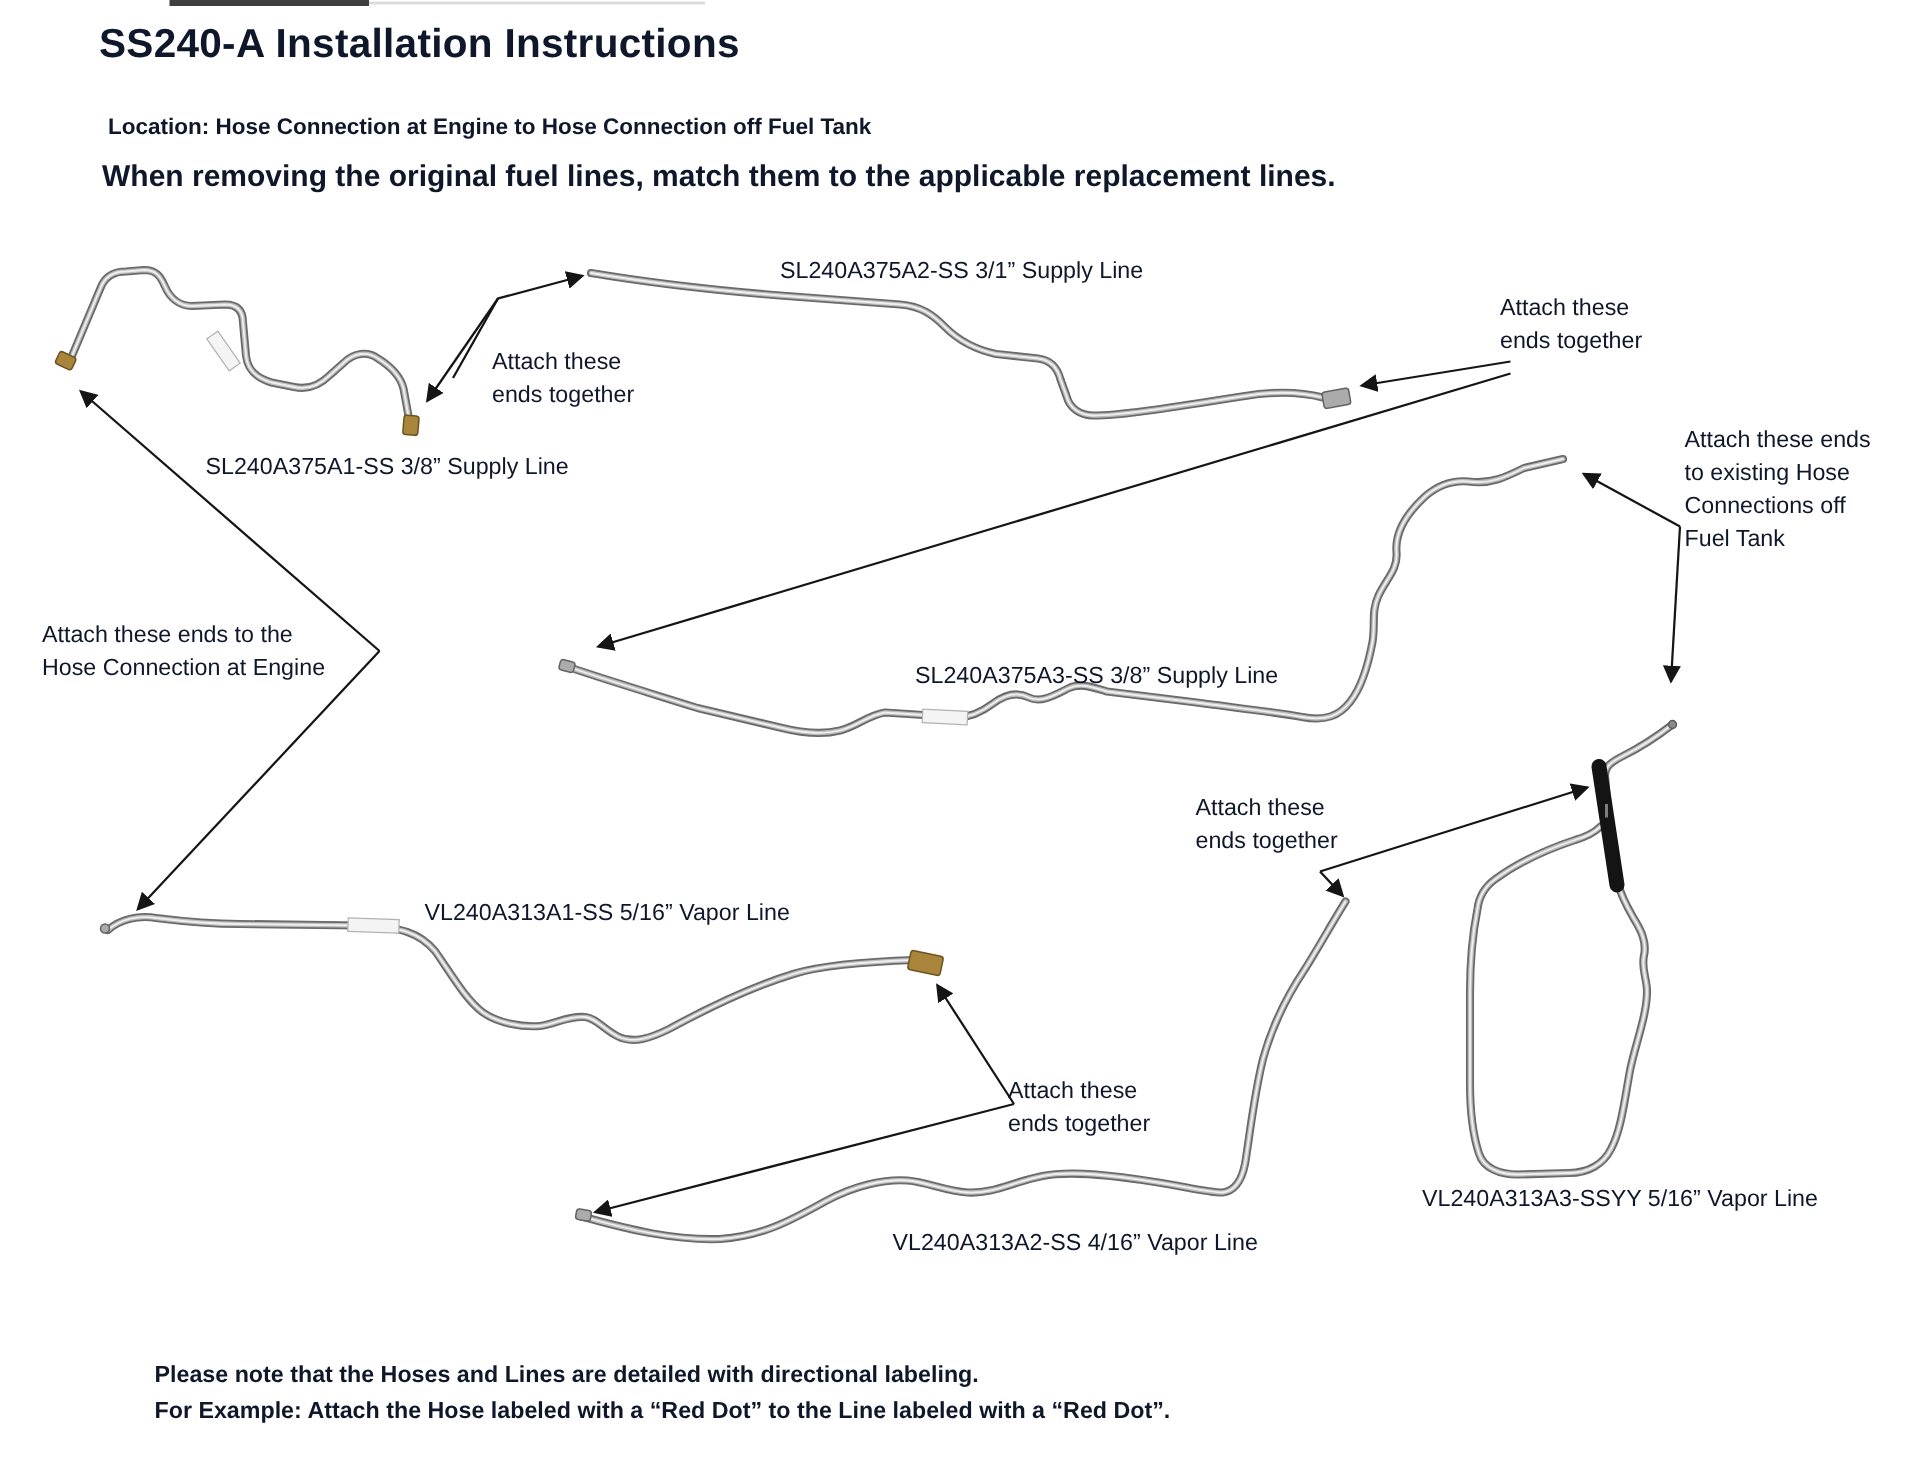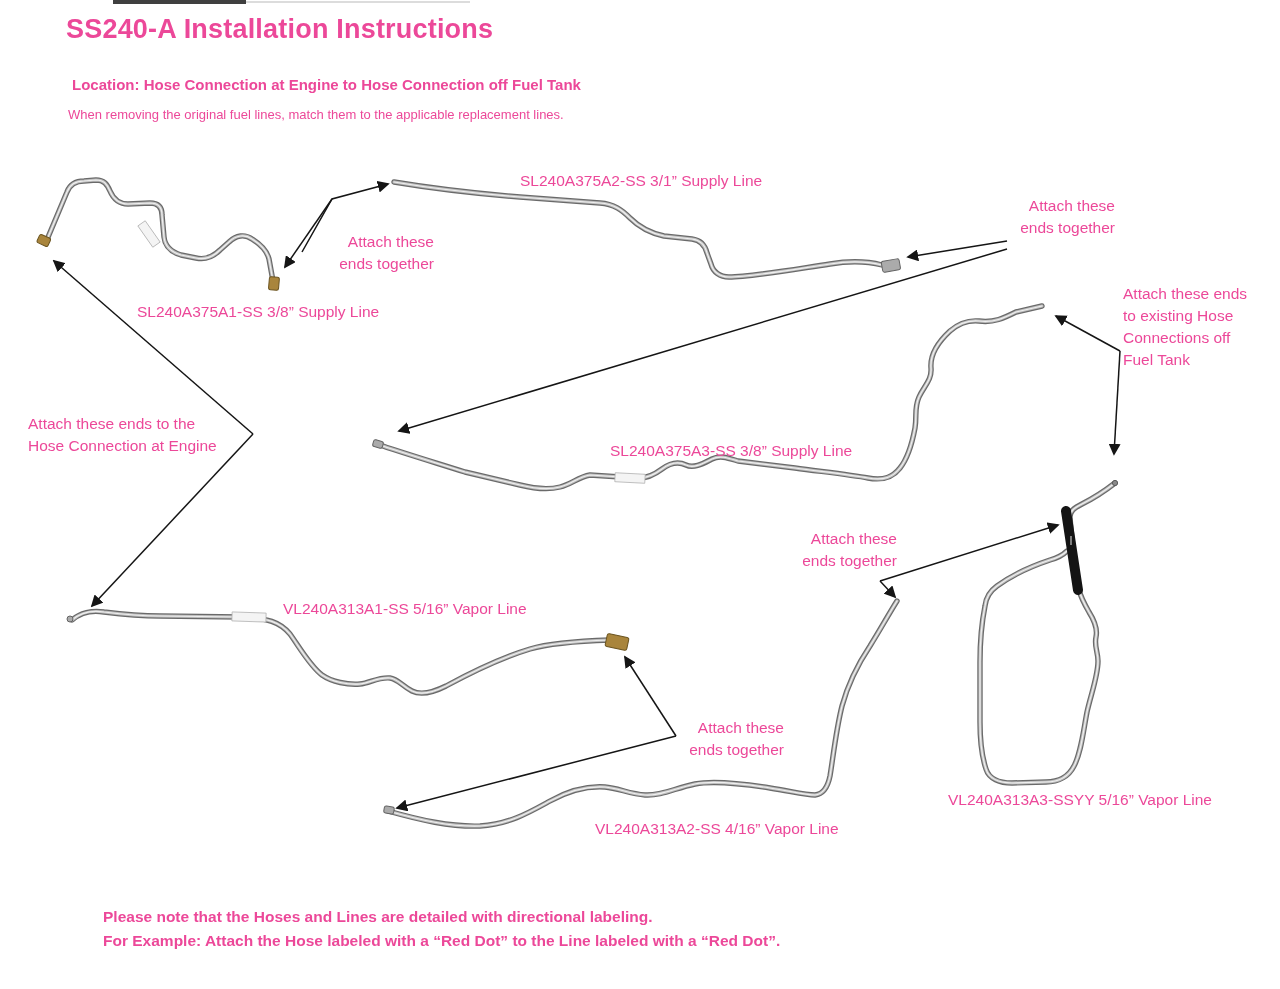--- a/index.html
+++ b/index.html
@@ -2,21 +2,21 @@
 <html><head>
 <meta charset="utf-8">
 <style>
   html, body { margin: 0; padding: 0; background: #ffffff; }
   .page {
     position: relative;
     width: 1280px;
     height: 989px;
     background: #ffffff;
     font-family: "Liberation Sans", sans-serif;
-    color: #ec4899;
+    color: #0f172a;
     overflow: hidden;
   }
   .abs { position: absolute; }
   .scan-bar {
     position: absolute;
     left: 113px; top: 0; width: 133px; height: 4px;
     background: #3f3f3f;
   }
   .scan-line {
     position: absolute;
@@ -26,29 +26,29 @@
   .title {
     left: 66px; top: 14px;
     font-size: 27px; font-weight: 700; letter-spacing: 0.2px;
   }
   .subtitle {
     left: 72px; top: 64px;
     font-size: 15px; font-weight: 700; margin-top: 12px;
   }
   .intro {
     left: 68px; top: 107px;
-    font-size: 13px; font-weight: 400;
+    font-size: 20px; font-weight: 700;
   }
   .part-label {
     font-size: 15.5px; font-weight: 400; white-space: nowrap;
   }
   .annot {
     font-size: 15.5px; line-height: 22px; white-space: pre-line;
   }
-  .annot.center { text-align: right; }
+  .annot.center { text-align: left; }
   .lbl-supply2 { left: 520px; top: 172px; }
   .lbl-supply1 { left: 137px; top: 303px; }
   .lbl-supply3 { left: 610px; top: 442px; }
   .lbl-vapor1  { left: 283px; top: 600px; }
   .lbl-vapor2  { left: 595px; top: 820px; }
   .lbl-vapor3  { left: 905px; top: 791px; margin-left: 43px; }
   .an-top-left  { left: 328px; top: 231px; width: 106px; }
   .an-top-right { left: 1000px; top: 195px; width: 115px; }
   .an-tank      { left: 1123px; top: 283px; width: 145px; }
   .an-engine    { left: 28px;  top: 413px; width: 205px; }

